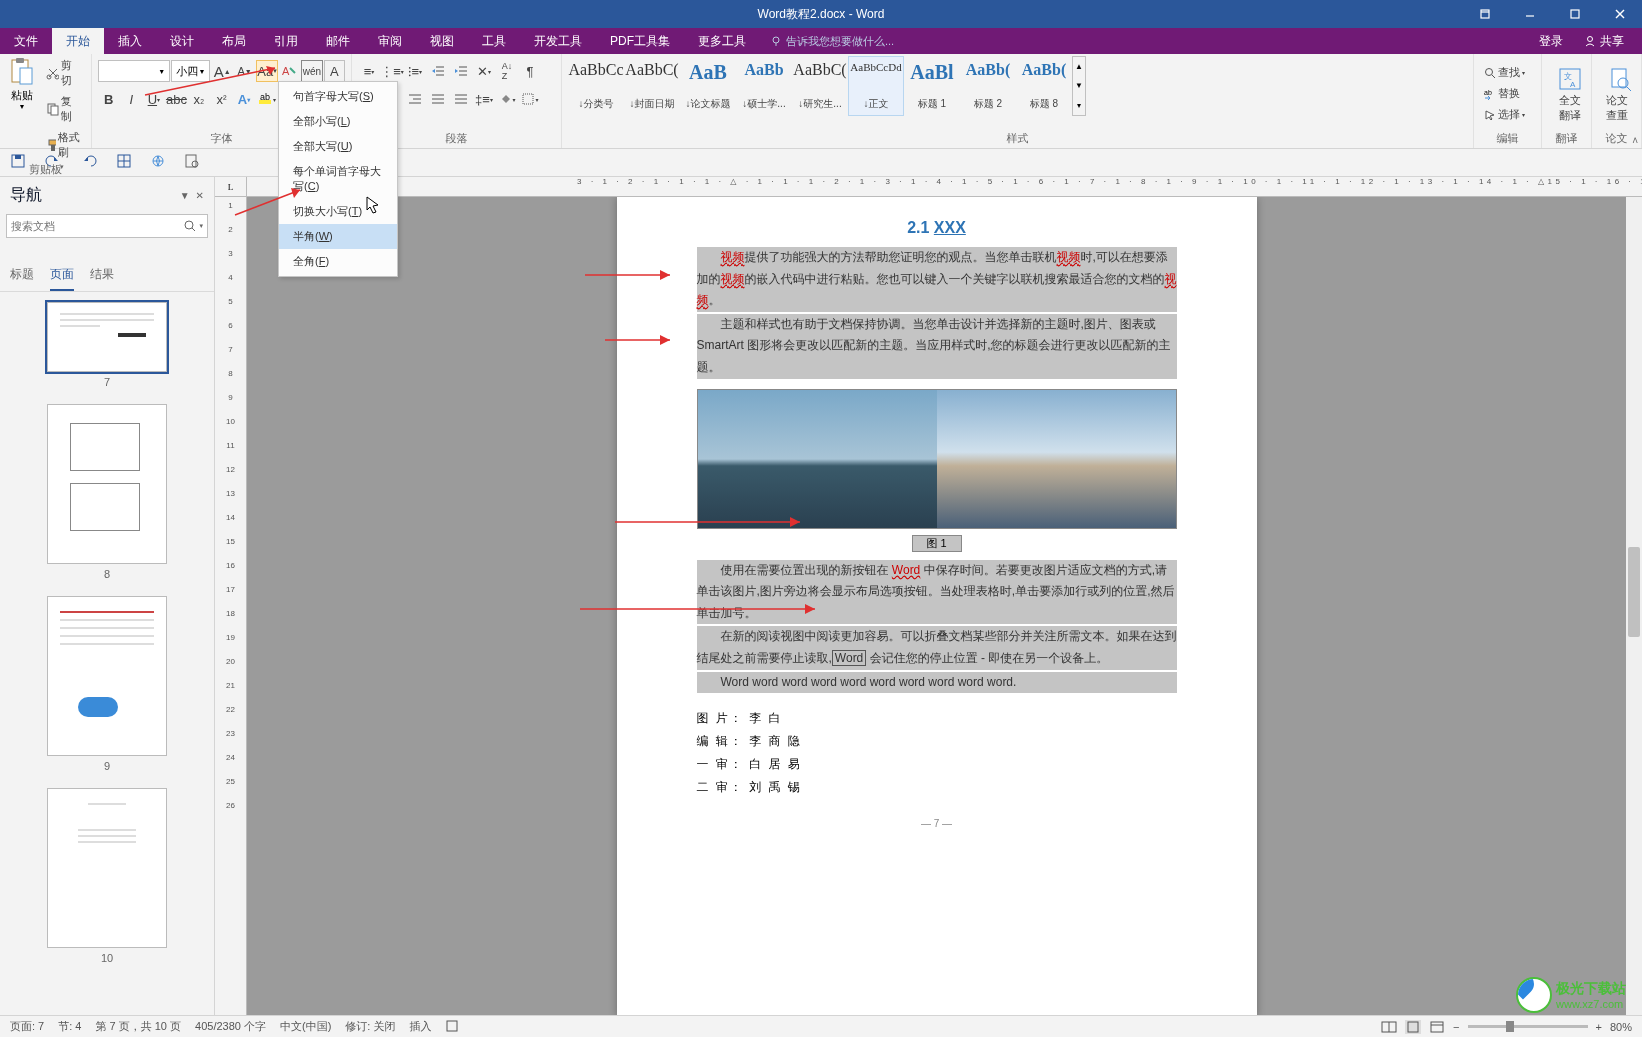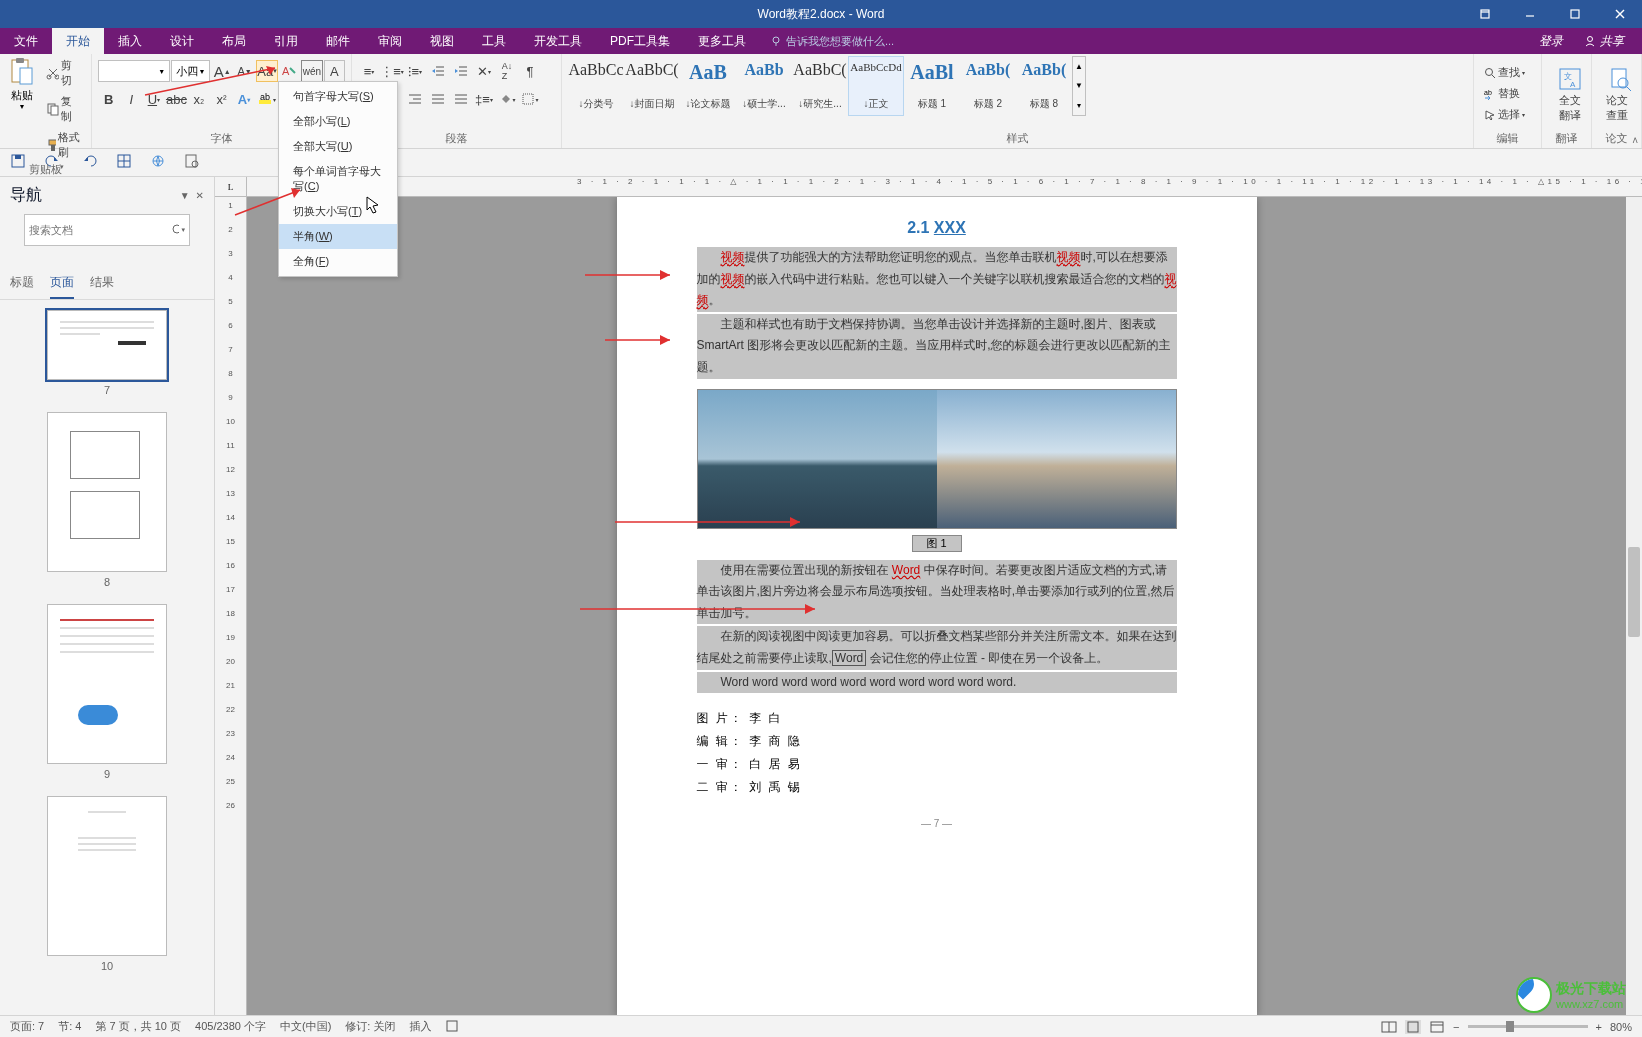--- a/index.html
+++ b/index.html
@@ -12,21 +12,21 @@
 .titlebar .win-controls div { width: 45px; height: 28px; display: flex; align-items: center; justify-content: center; }
 .titlebar .win-controls svg { stroke: #fff; fill: none; }
 
 
 .menubar { background: #701a75; height: 26px; display: flex; align-items: stretch; color: #fff; position: relative; }
 .menubar .tab { padding: 0 14px; display: flex; align-items: center; font-size: 12px; cursor: pointer; }
 .menubar .tab.active { background: #f3f3f3; color: #2b579a; }
 .menubar .tell-me { padding: 0 10px; display: flex; align-items: center; color: #b8c8e0; font-size: 11px; }
 .menubar .tell-me svg { margin-right: 4px; }
 .menubar .right-items { position: absolute; right: 8px; display: flex; align-items: center; height: 100%; }
-.menubar .right-items .ritem { padding: 0 10px; display: flex; align-items: center; font-size: 12px; font-style: italic; }
+.menubar .right-items .ritem { padding: 0 10px; display: flex; align-items: center; font-size: 12px; }
 
 
 .ribbon { background: #f3f3f3; height: 95px; border-bottom: 1px solid #d4d4d4; display: flex; position: relative; }
 .ribbon-group { border-right: 1px solid #e1e1e1; padding: 2px 6px 0 6px; display: flex; flex-direction: column; justify-content: space-between; position: relative; }
 .ribbon-group-label { text-align: center; font-size: 11px; color: #666; padding-bottom: 2px; }
 .ribbon-group-body { display: flex; flex: 1; }
 .rcol { display: flex; flex-direction: column; justify-content: center; gap: 2px; }
 .rbtn { padding: 2px 4px; display: flex; align-items: center; font-size: 11px; color: #444; }
 .rbtn svg { margin-right: 2px; }
 .paste-btn { display: flex; flex-direction: column; align-items: center; width: 38px; }
@@ -61,21 +61,21 @@
 .qat svg { width: 16px; height: 16px; }
 
 
 .main { display: flex; height: calc(1037px - 28px - 26px - 95px - 28px - 22px); position: relative; }
 
 
 .navpane { width: 215px; background: #f3f3f3; border-right: 1px solid #d4d4d4; display: flex; flex-direction: column; }
 .navpane-header { padding: 8px 10px 4px 10px; display: flex; justify-content: space-between; align-items: center; }
 .navpane-header .title { color: #0f172a; font-size: 16px; font-weight: 400; }
 .navpane-header .ctrls { display: flex; gap: 6px; font-size: 10px; color: #666; }
-.navpane-search { margin: 4px 24px; border: 1px solid #c0c0c0; background: #fff; height: 32px; display: flex; align-items: center; padding: 0 4px; }
+.navpane-search { margin: 4px 6px; border: 1px solid #c0c0c0; background: #fff; height: 24px; display: flex; align-items: center; padding: 0 4px; }
 .navpane-search input { border: none; outline: none; flex: 1; font-size: 11px; }
 .navpane-tabs { display: flex; padding: 0 10px; gap: 16px; margin-top: 18px; border-bottom: 1px solid #dadada; }
 .navpane-tabs .ntab { padding: 6px 0; font-size: 12px; color: #666; cursor: pointer; }
 .navpane-tabs .ntab.active { color: #2b579a; border-bottom: 2px solid #2b579a; }
 .thumbs { flex: 1; overflow-y: auto; padding: 10px 0; }
 .thumb { width: 120px; margin: 0 auto 16px auto; text-align: center; }
 .thumb .page { width: 120px; height: 160px; background: #fff; border: 1px solid #bbb; margin-bottom: 4px; position: relative; }
 .thumb .page.active { outline: 2px solid #2b579a; }
 .thumb .num { font-size: 11px; color: #666; }
 .thumb.short .page { height: 70px; }

